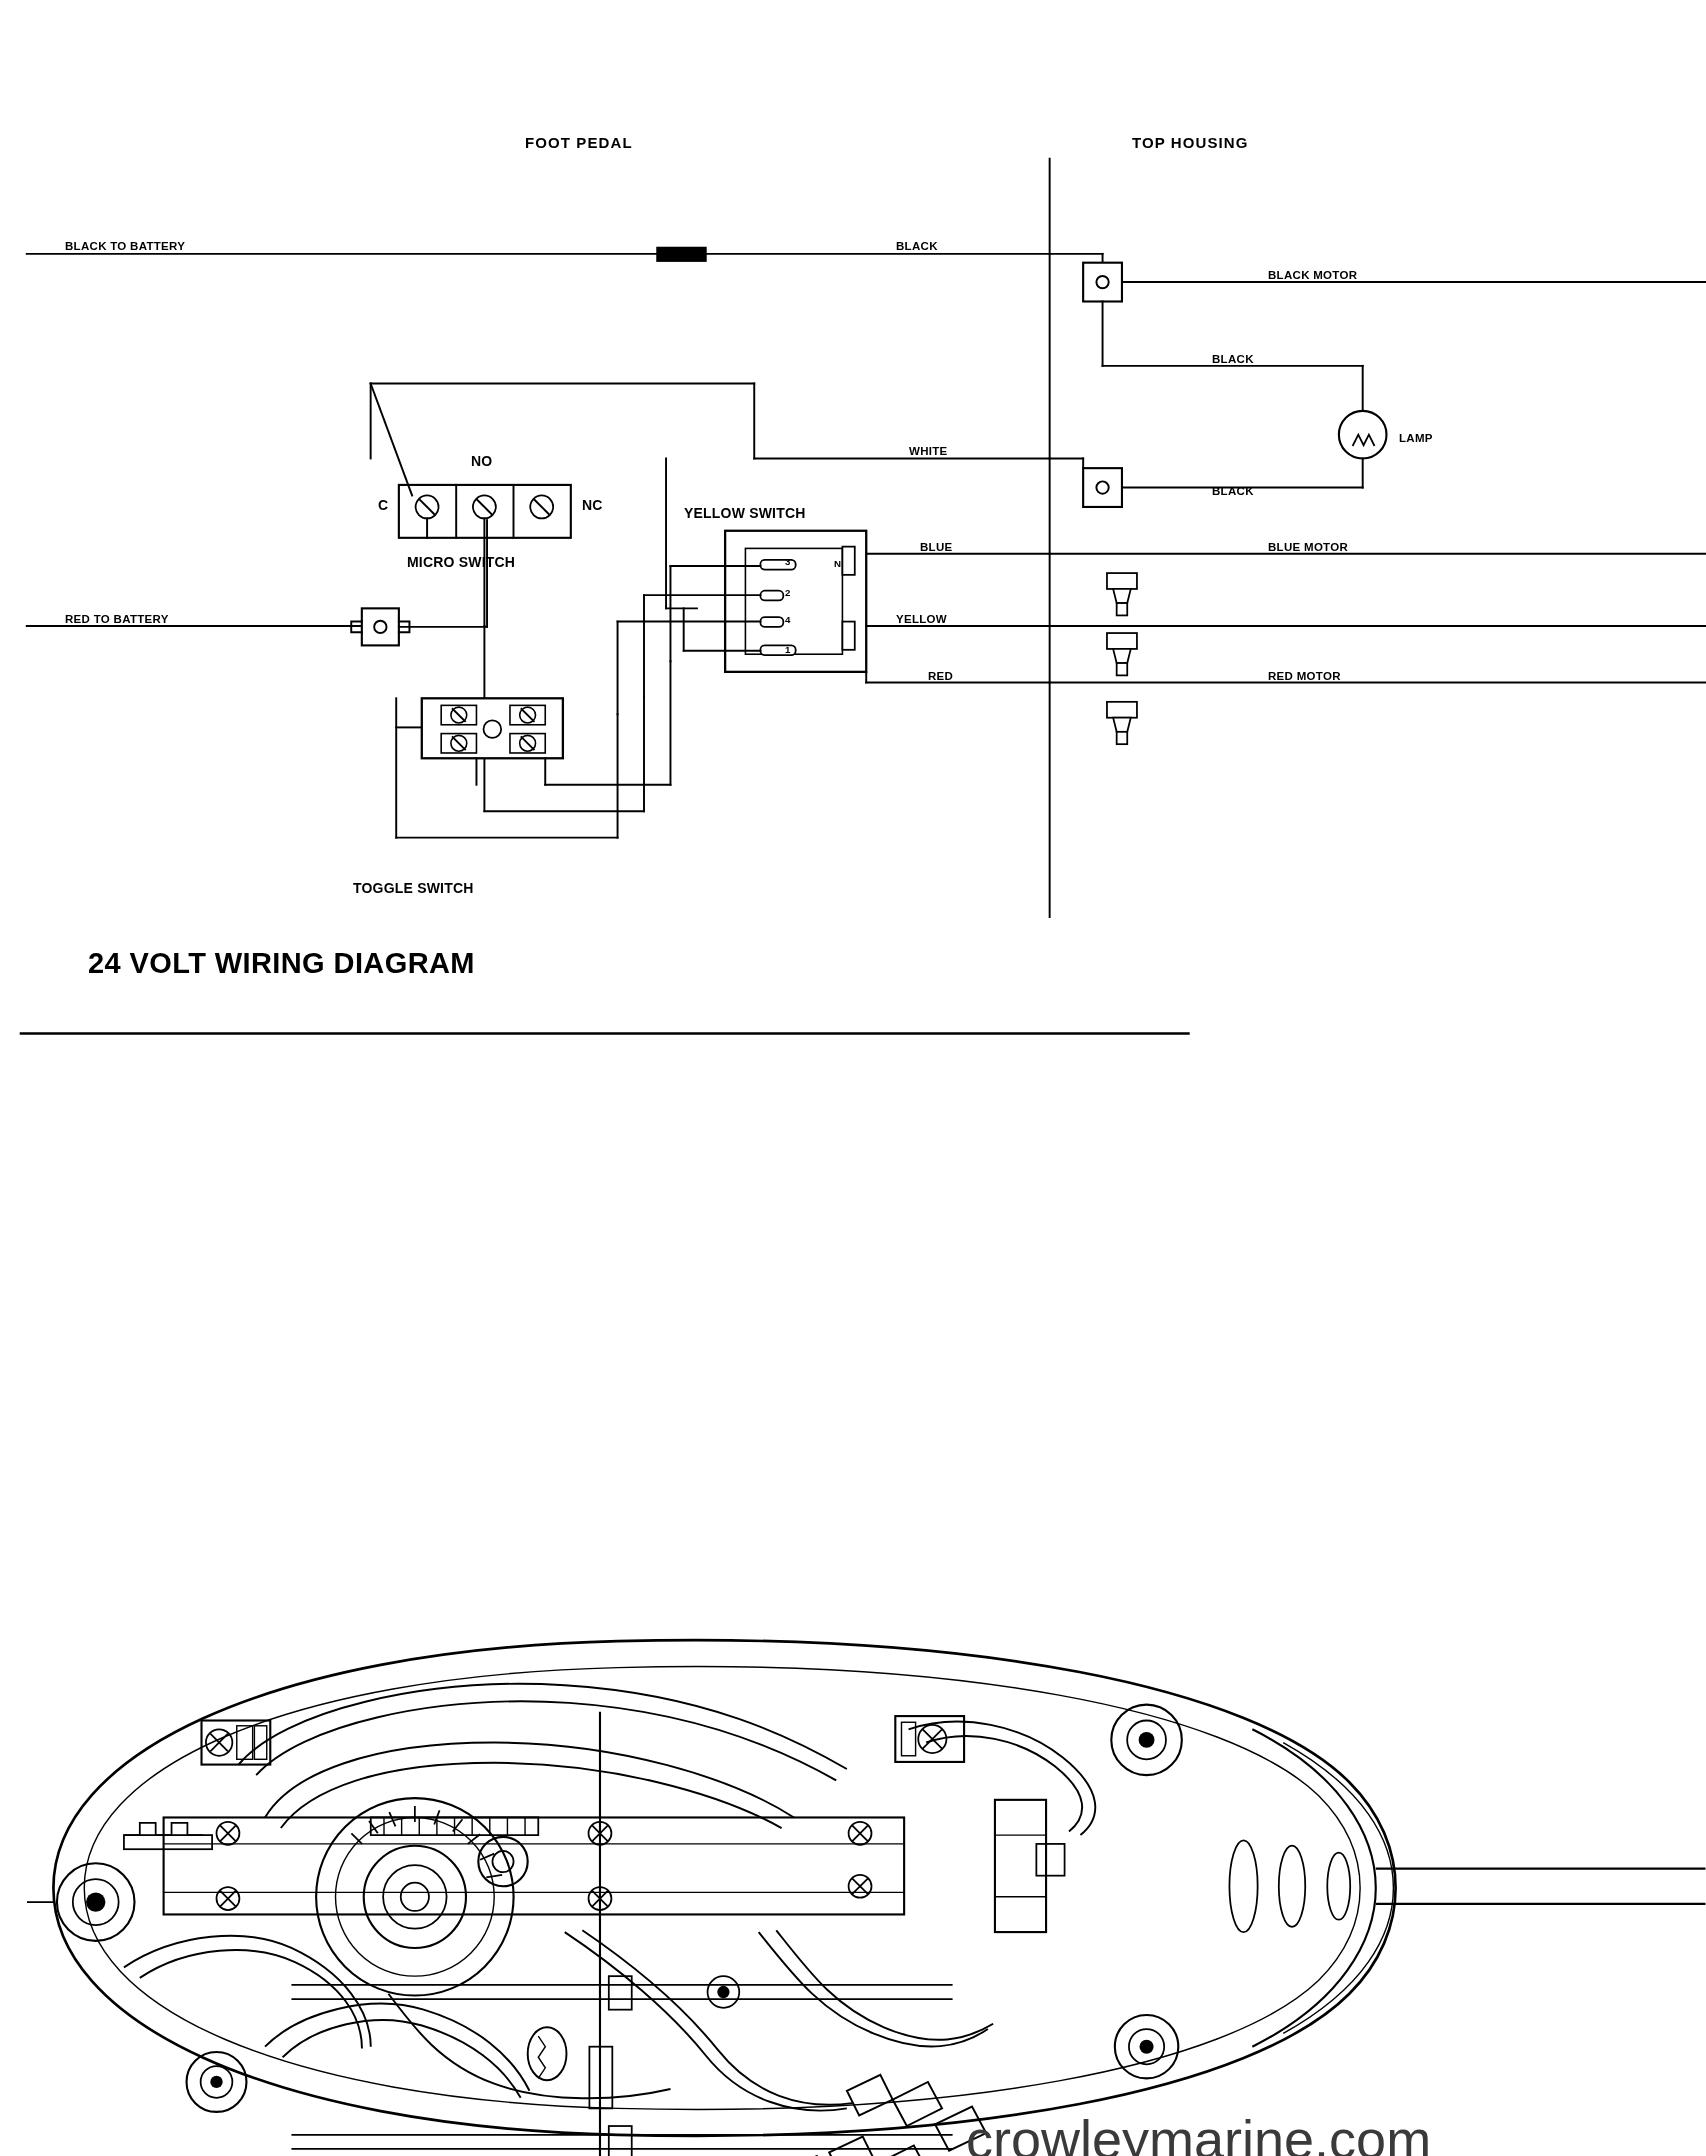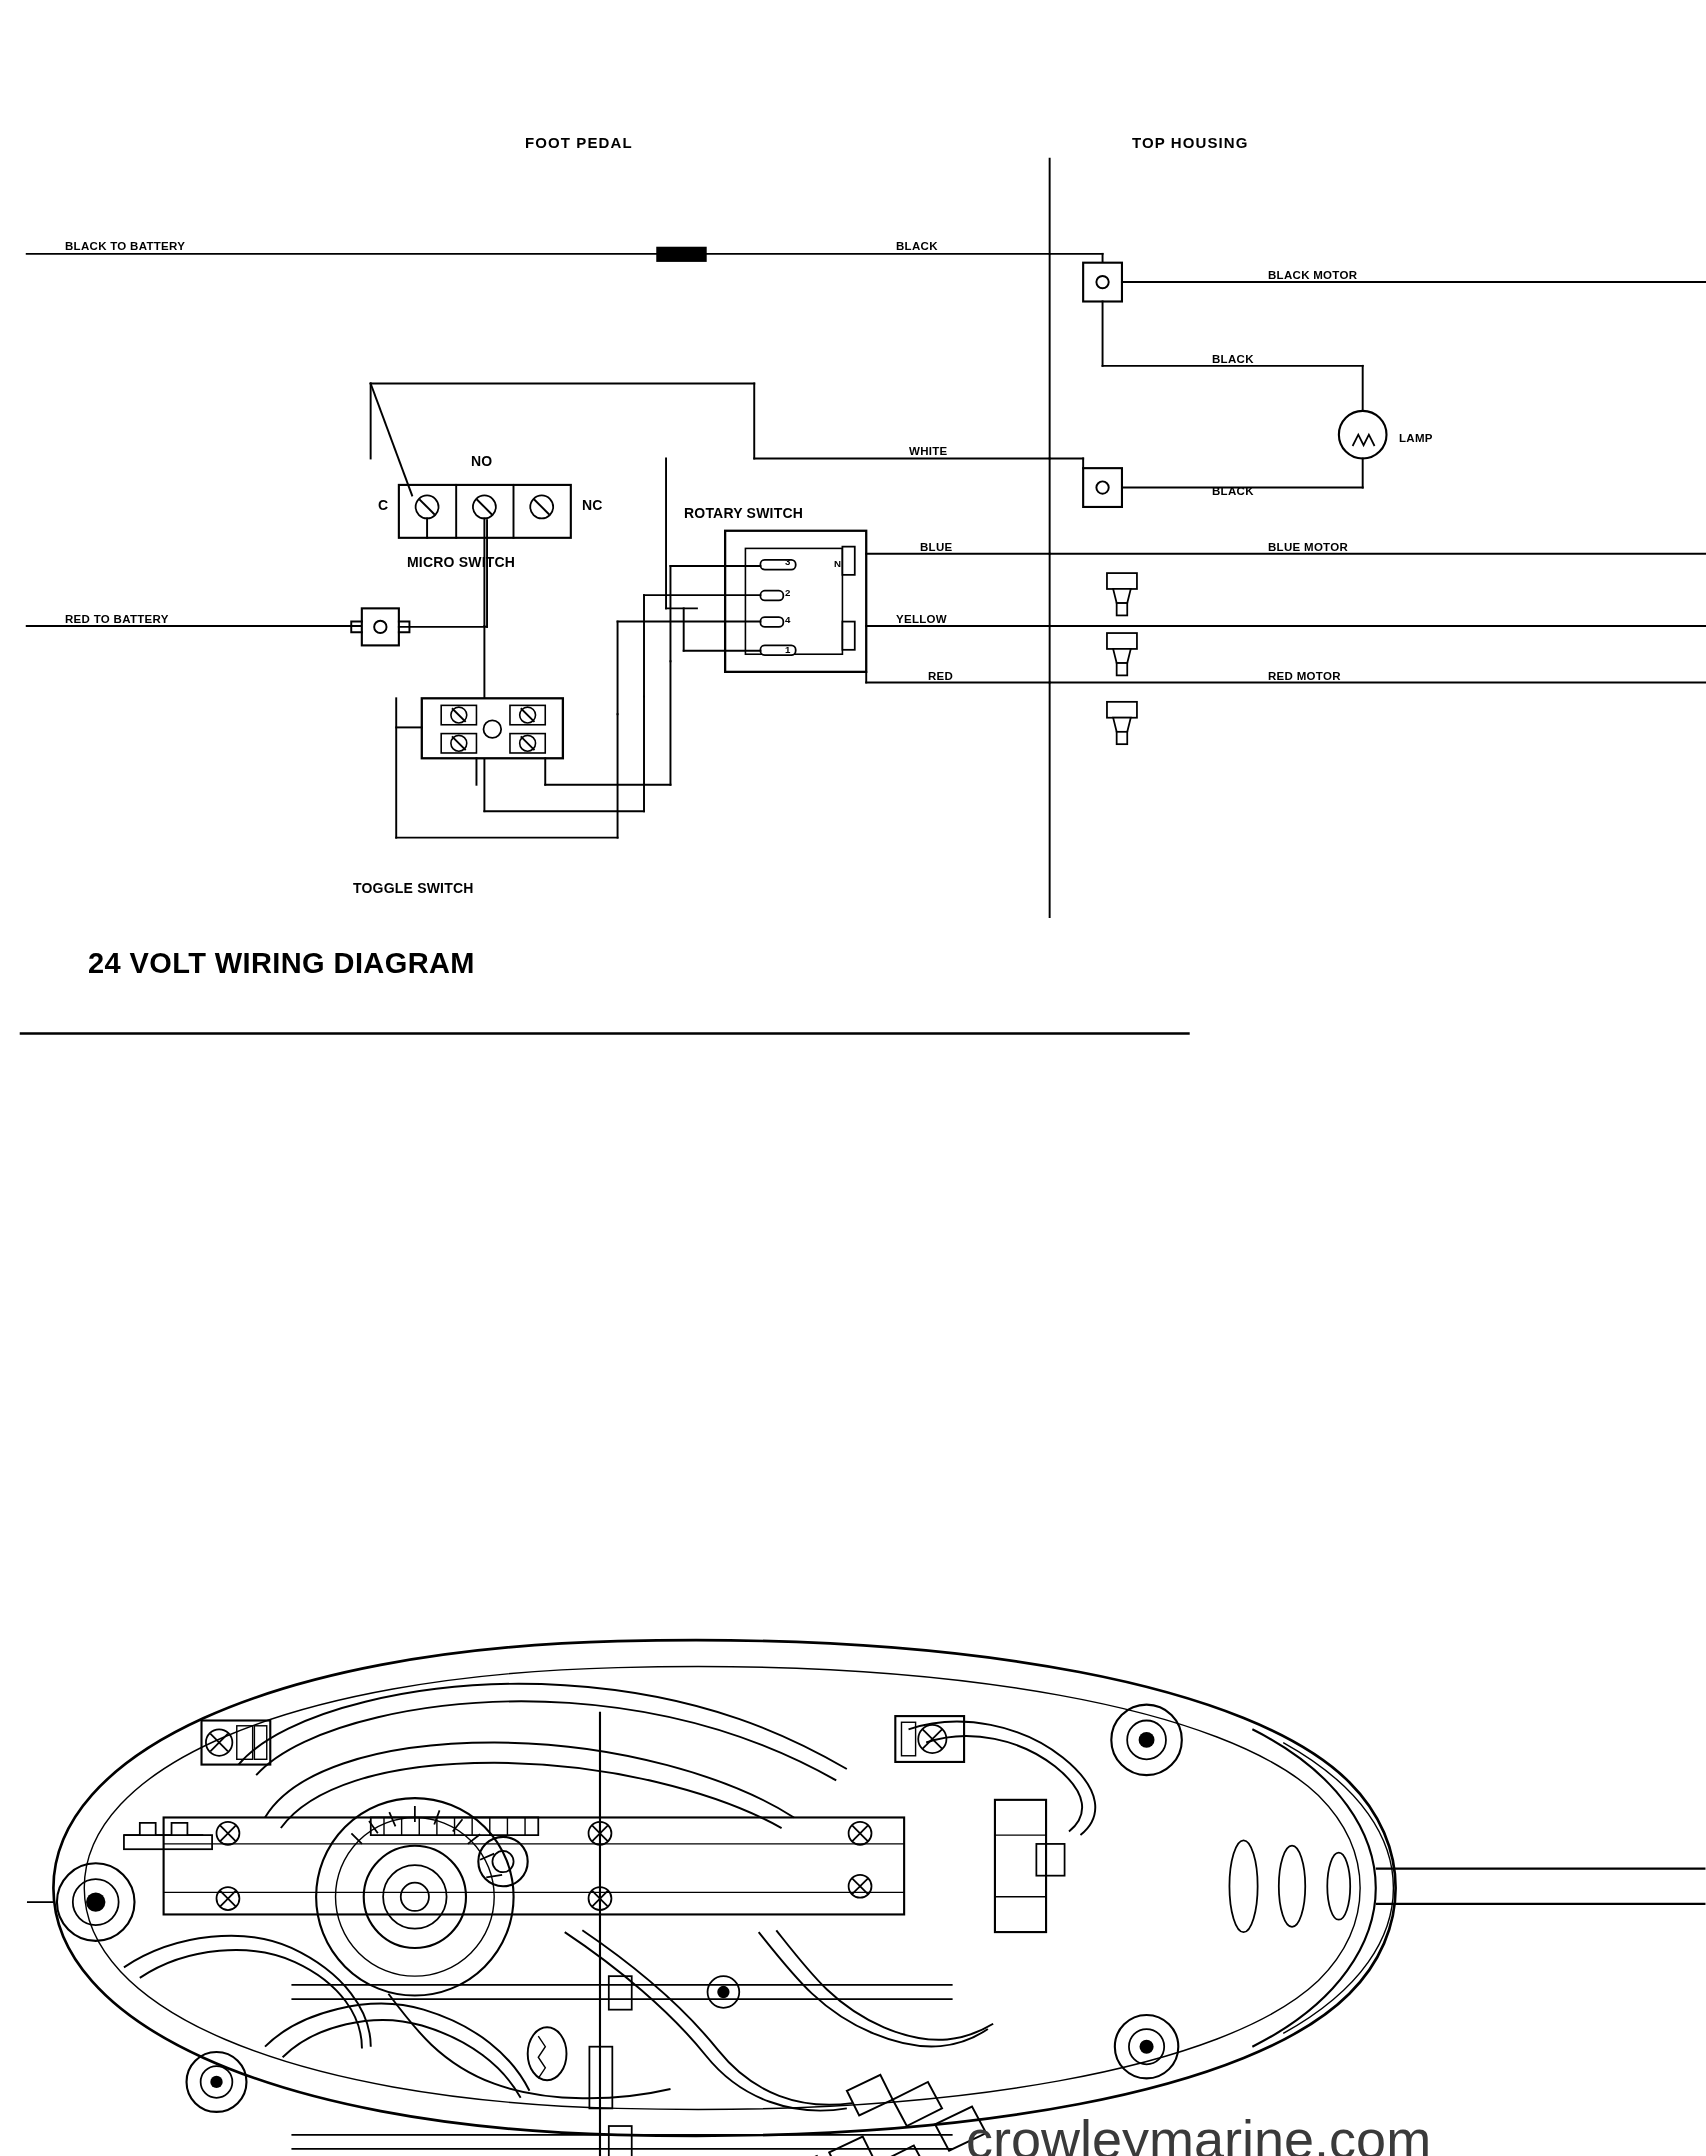--- a/index.html
+++ b/index.html
@@ -233,21 +233,21 @@
   <div class="lbl lbl-wire" style="left:1268px; top:497px;">BLUE MOTOR</div>
   <div class="lbl lbl-wire" style="left:896px; top:569px;">YELLOW</div>
   <div class="lbl lbl-wire" style="left:928px; top:626px;">RED</div>
   <div class="lbl lbl-wire" style="left:1268px; top:626px;">RED MOTOR</div>
   <div class="lbl lbl-wire" style="left:65px; top:569px;">RED TO BATTERY</div>
 
   <div class="lbl lbl-small" style="left:471px; top:409px;">NO</div>
   <div class="lbl lbl-small" style="left:378px; top:453px;">C</div>
   <div class="lbl lbl-small" style="left:582px; top:453px;">NC</div>
   <div class="lbl lbl-small" style="left:373px; top:510px;padding-left:34px;">MICRO SWITCH</div>
-  <div class="lbl lbl-small" style="left:684px; top:461px;">ROTARY SWITCH</div>
+  <div class="lbl lbl-small" style="left:684px; top:461px;">YELLOW SWITCH</div>
   <div class="lbl lbl-small" style="left:353px; top:836px;">TOGGLE SWITCH</div>
 
   <div class="lbl lbl-tiny" style="left:785px; top:512px;">3</div>
   <div class="lbl lbl-tiny" style="left:785px; top:543px;">2</div>
   <div class="lbl lbl-tiny" style="left:785px; top:570px;">4</div>
   <div class="lbl lbl-tiny" style="left:785px; top:600px;">1</div>
   <div class="lbl lbl-tiny" style="left:834px; top:514px;">N</div>
 
   <div class="title-main" style="left:88px; top:903px;">24 VOLT WIRING DIAGRAM</div>
 

